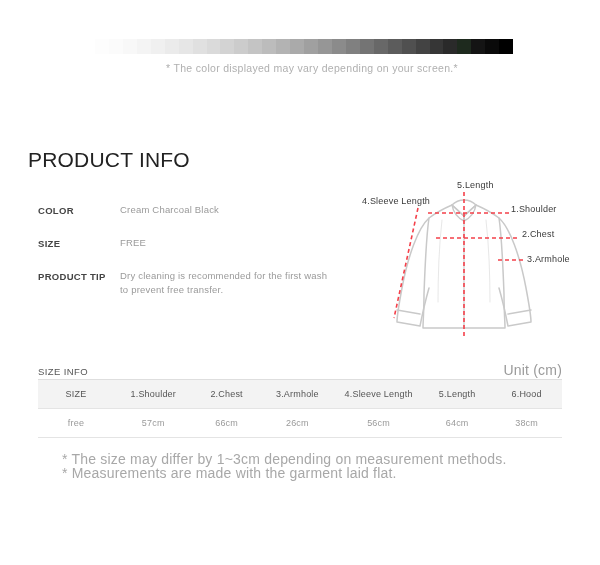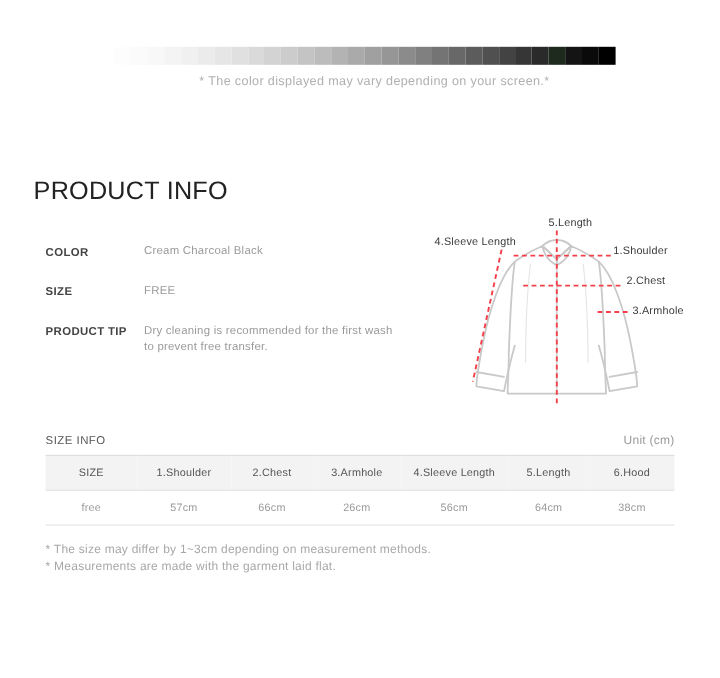--- a/index.html
+++ b/index.html
@@ -121,21 +121,21 @@
     display: flex;
     justify-content: space-between;
     align-items: baseline;
   }
   #size-info-title {
     font-size: 9.5px;
     color: #555;
     letter-spacing: 0.4px;
   }
   #size-unit {
-    font-size: 10px;
+    font-size: 14px;
     color: #9a9a9a;
     letter-spacing: 0.2px;
   }
 
   #size-table {
     position: absolute;
     left: 38px;
     top: 379px;
     width: 524px;
     border-collapse: collapse;
@@ -165,24 +165,25 @@
   }
 
   
   #size-notes {
     position: absolute;
     left: 38px;
     top: 452px;
     width: 520px;
   }
   .size-note {
-    font-size: 10px;
+    font-size: 14px;
     color: #a8a8a8;
     line-height: 14px;
     letter-spacing: 0.2px;
+    margin-left: 24px;
   }
 </style>
 </head>
 <body>
 
 <div id="color-bar-section">
   <div id="gradient-bar">
       <div class="swatch" style="background: rgb(253, 253, 253);"></div>
       <div class="swatch" style="background: rgb(251, 251, 251);"></div>
       <div class="swatch" style="background: rgb(248, 248, 248);"></div>

